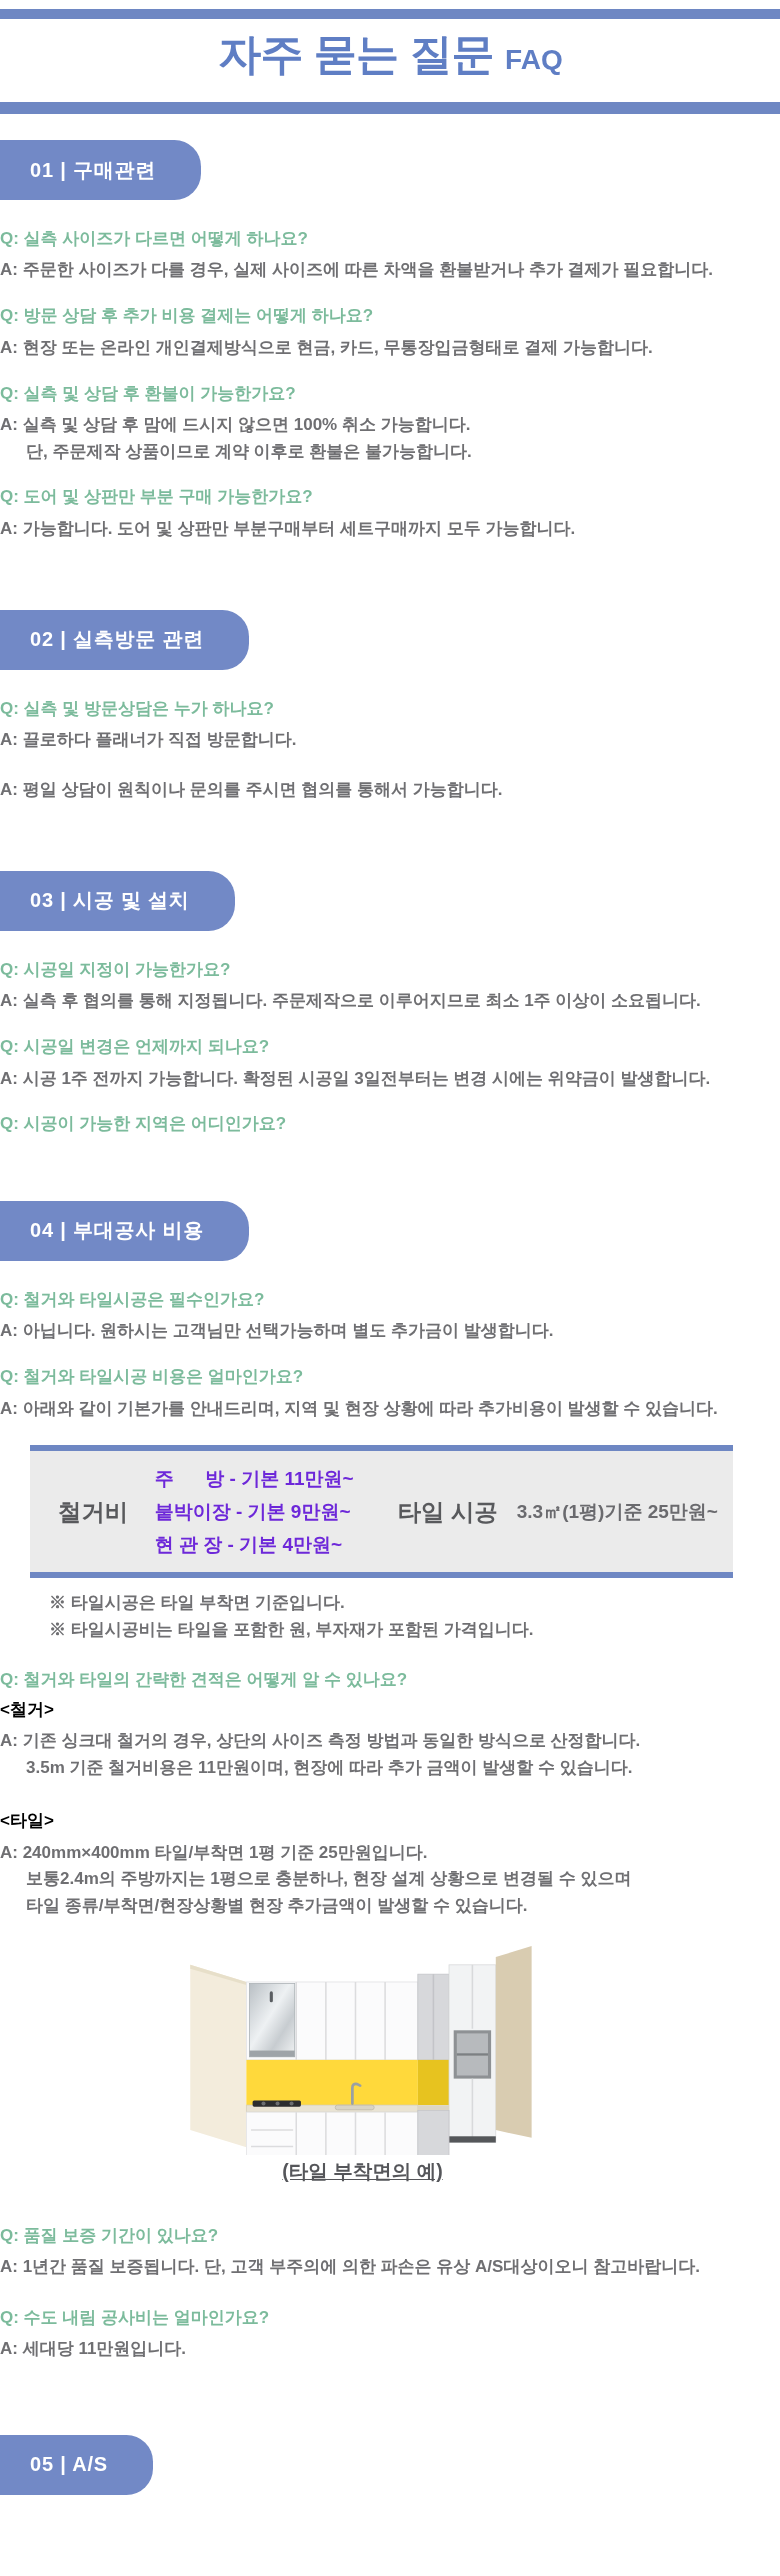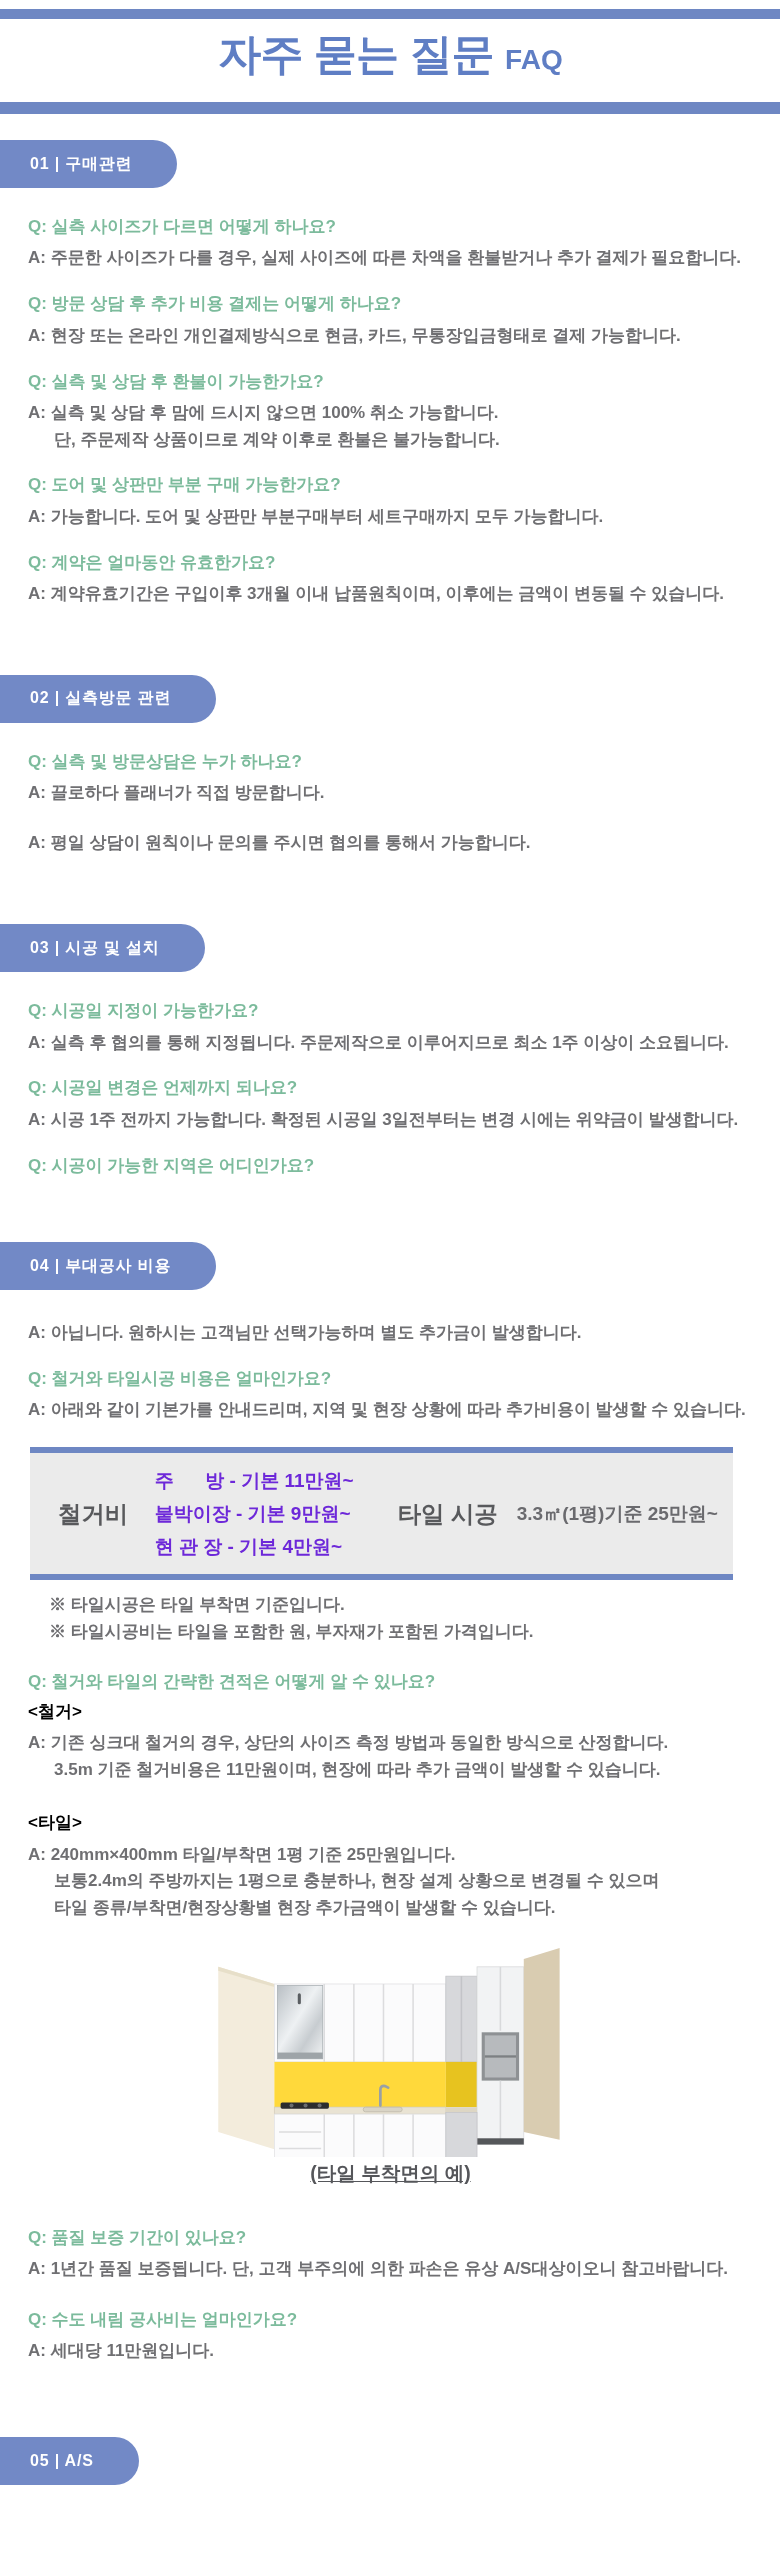--- a/index.html
+++ b/index.html
@@ -12,28 +12,28 @@
   }
   .topbar { height:10px; background:#6e87c3; margin-top:9.4px; }
   .titlerow { text-align:center; margin-top:12.5px; line-height:45px; }
   .title-ko { font-size:43px; color:#5f7ec4; letter-spacing:-0.8px; }
   .title-en { font-size:28px; color:#5f7ec4; margin-left:7.8px; }
   .bar2 { height:11.7px; background:#6e87c3; margin-top:14px; }
 
   .pill {
     display:inline-flex; align-items:center;
     background:#7289c6; color:#ffffff;
-    height:48px; padding:0 45px 0 30px;
+    height:60px; padding:0 45px 0 30px;
     border-radius:0 26.5px 26.5px 0;
-    font-size:16px; letter-spacing:0.8px;
+    font-size:20px; letter-spacing:0.8px;
     margin-top:44px;
   }
   .pill.first { margin-top:26.5px; }
 
-  .qa-list { margin-top:30px; margin-left:28px; margin-right:15.6px; }
+  .qa-list { margin-top:30px; margin-right:15.6px; }
   .qa { margin-bottom:23.4px; }
   .q { color:#7cbb9c; font-size:17px; line-height:18px; margin-bottom:9.4px; }
   .a-line { color:#6f6f72; font-size:17px; line-height:26.5px; }
   .a-line.cont { padding-left:26px; }
   .tag-line { color:#000000; font-size:17px; line-height:18px; margin-top:11.7px; margin-bottom:9.4px; }
   .block-gap { margin-top:31px; }
 
   .price-table {
     width:703px; margin:12.5px 0 0 30px;
     background:#ebebeb;
@@ -88,24 +88,20 @@
     </div>
     <div class="qa">
       <div class="q">Q: 실측 및 상담 후 환불이 가능한가요?</div>
       <div class="a-line">A: 실측 및 상담 후 맘에 드시지 않으면 100% 취소 가능합니다.</div>
       <div class="a-line cont">단, 주문제작 상품이므로 계약 이후로 환불은 불가능합니다.</div>
     </div>
     <div class="qa">
       <div class="q">Q: 도어 및 상판만 부분 구매 가능한가요?</div>
       <div class="a-line">A: 가능합니다. 도어 및 상판만 부분구매부터 세트구매까지 모두 가능합니다.</div>
     </div>
-    <div class="qa">
-      <div class="q">Q: 계약은 얼마동안 유효한가요?</div>
-      <div class="a-line">A: 계약유효기간은 구입이후 3개월 이내 납품원칙이며, 이후에는 금액이 변동될 수 있습니다.</div>
-    </div>
   </div>
 </div>
 
 <div>
   <div class="pill">
     <span>02 | 실측방문 관련</span>
   </div>
   <div class="qa-list">
     <div class="qa">
       <div class="q">Q: 실측 및 방문상담은 누가 하나요?</div>
@@ -135,20 +131,21 @@
     </div>
   </div>
 </div>
 
 <div>
   <div class="pill">
     <span>04 | 부대공사 비용</span>
   </div>
   <div class="qa-list">
     <div class="qa">
+      <div class="q">Q: 철거와 타일시공은 필수인가요?</div>
       <div class="a-line">A: 아닙니다. 원하시는 고객님만 선택가능하며 별도 추가금이 발생합니다.</div>
     </div>
     <div class="qa">
       <div class="q">Q: 철거와 타일시공 비용은 얼마인가요?</div>
       <div class="a-line">A: 아래와 같이 기본가를 안내드리며, 지역 및 현장 상황에 따라 추가비용이 발생할 수 있습니다.</div>
     </div>
   </div>
 
   <div class="price-table">
     <div class="pt-label pt-demo-label">철거비</div>

